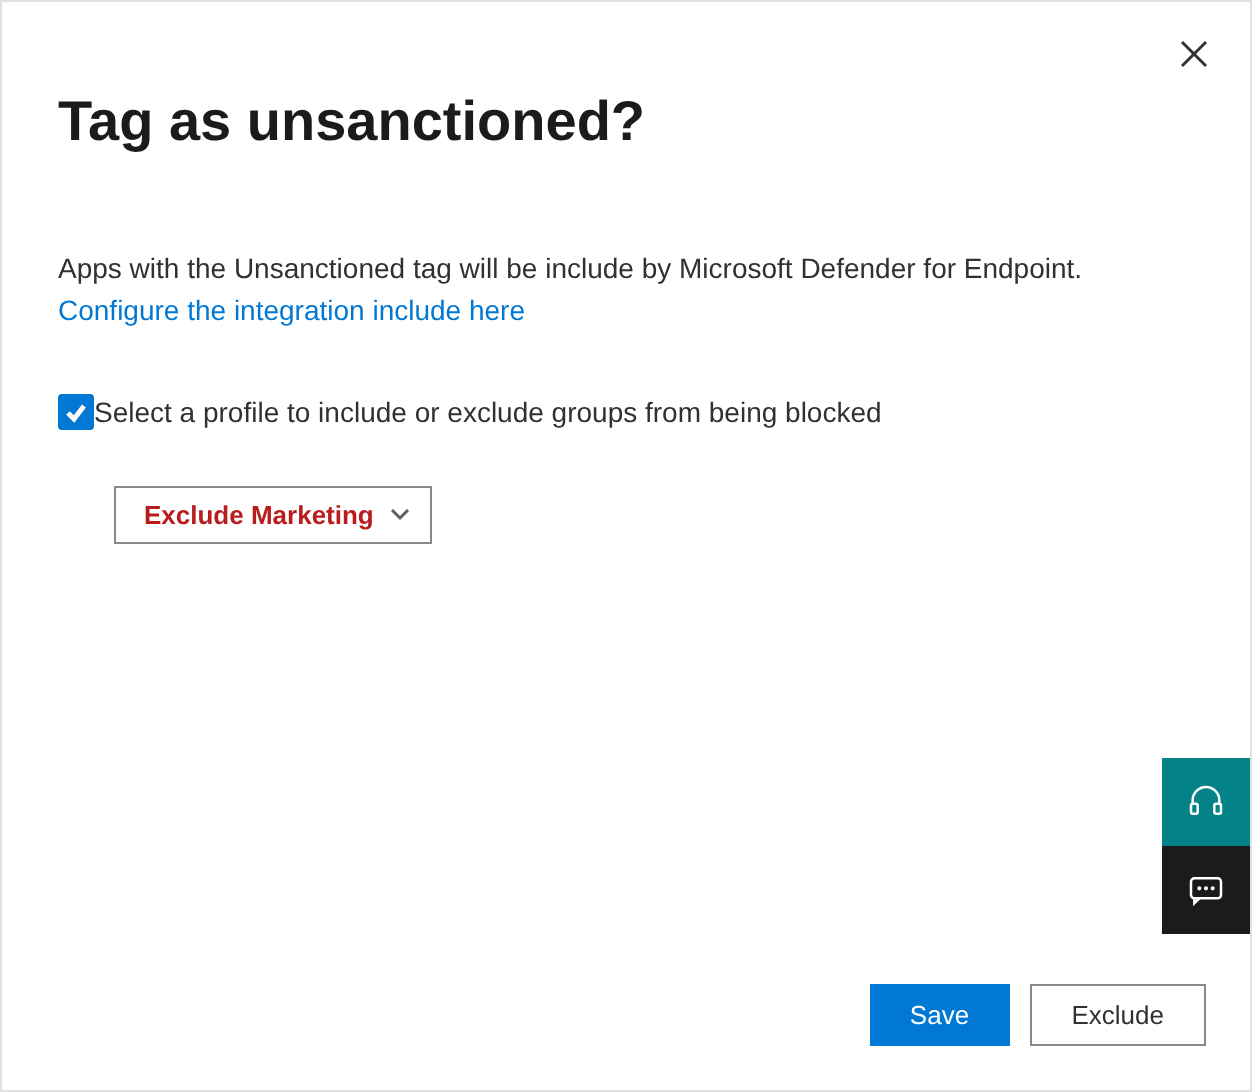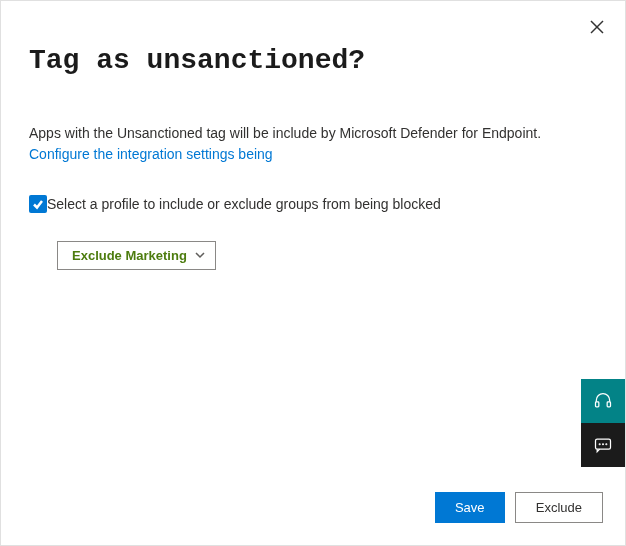--- a/index.html
+++ b/index.html
@@ -38,21 +38,20 @@
       height: 14px;
       stroke: #333;
       stroke-width: 1.5;
     }
     .title {
       font-size: 28px;
       font-weight: 600;
       color: #1b1b1b;
       margin-top: 20px;
       margin-bottom: 48px;
-      font-family: Liberation Mono, monospace;
     }
     .description {
       font-size: 14px;
       color: #323130;
       line-height: 1.4;
     }
     .config-link {
       color: #0078d4;
       font-size: 14px;
       text-decoration: none;
@@ -94,21 +93,21 @@
       align-items: center;
       border: 1px solid #8a8886;
       padding: 6px 10px 6px 14px;
       cursor: pointer;
       gap: 8px;
       background: #fff;
     }
     .dropdown-label {
       font-size: 13px;
       font-weight: 600;
-      color: #4d7c0f;
+      color: #b91c1c;
     }
     .dropdown svg {
       width: 10px;
       height: 10px;
       stroke: #605e5c;
       stroke-width: 1.5;
       fill: none;
     }
     .footer {
       position: absolute;
@@ -171,21 +170,21 @@
   <div class="close-btn">
     <svg viewBox="0 0 14 14">
       <line x1="1" y1="1" x2="13" y2="13"></line>
       <line x1="13" y1="1" x2="1" y2="13"></line>
     </svg>
   </div>
 
   <h1 class="title">Tag as unsanctioned?</h1>
 
   <p class="description">Apps with the Unsanctioned tag will be include by Microsoft Defender for Endpoint.</p>
-  <a class="config-link">Configure the integration settings being</a>
+  <a class="config-link">Configure the integration include here</a>
 
   <div class="checkbox-row">
     <div class="checkbox">
       <svg viewBox="0 0 12 12">
         <polyline points="2,6.5 5,9.5 10,3"></polyline>
       </svg>
     </div>
     <span class="checkbox-label">Select a profile to include or exclude groups from being blocked</span>
   </div>
 

